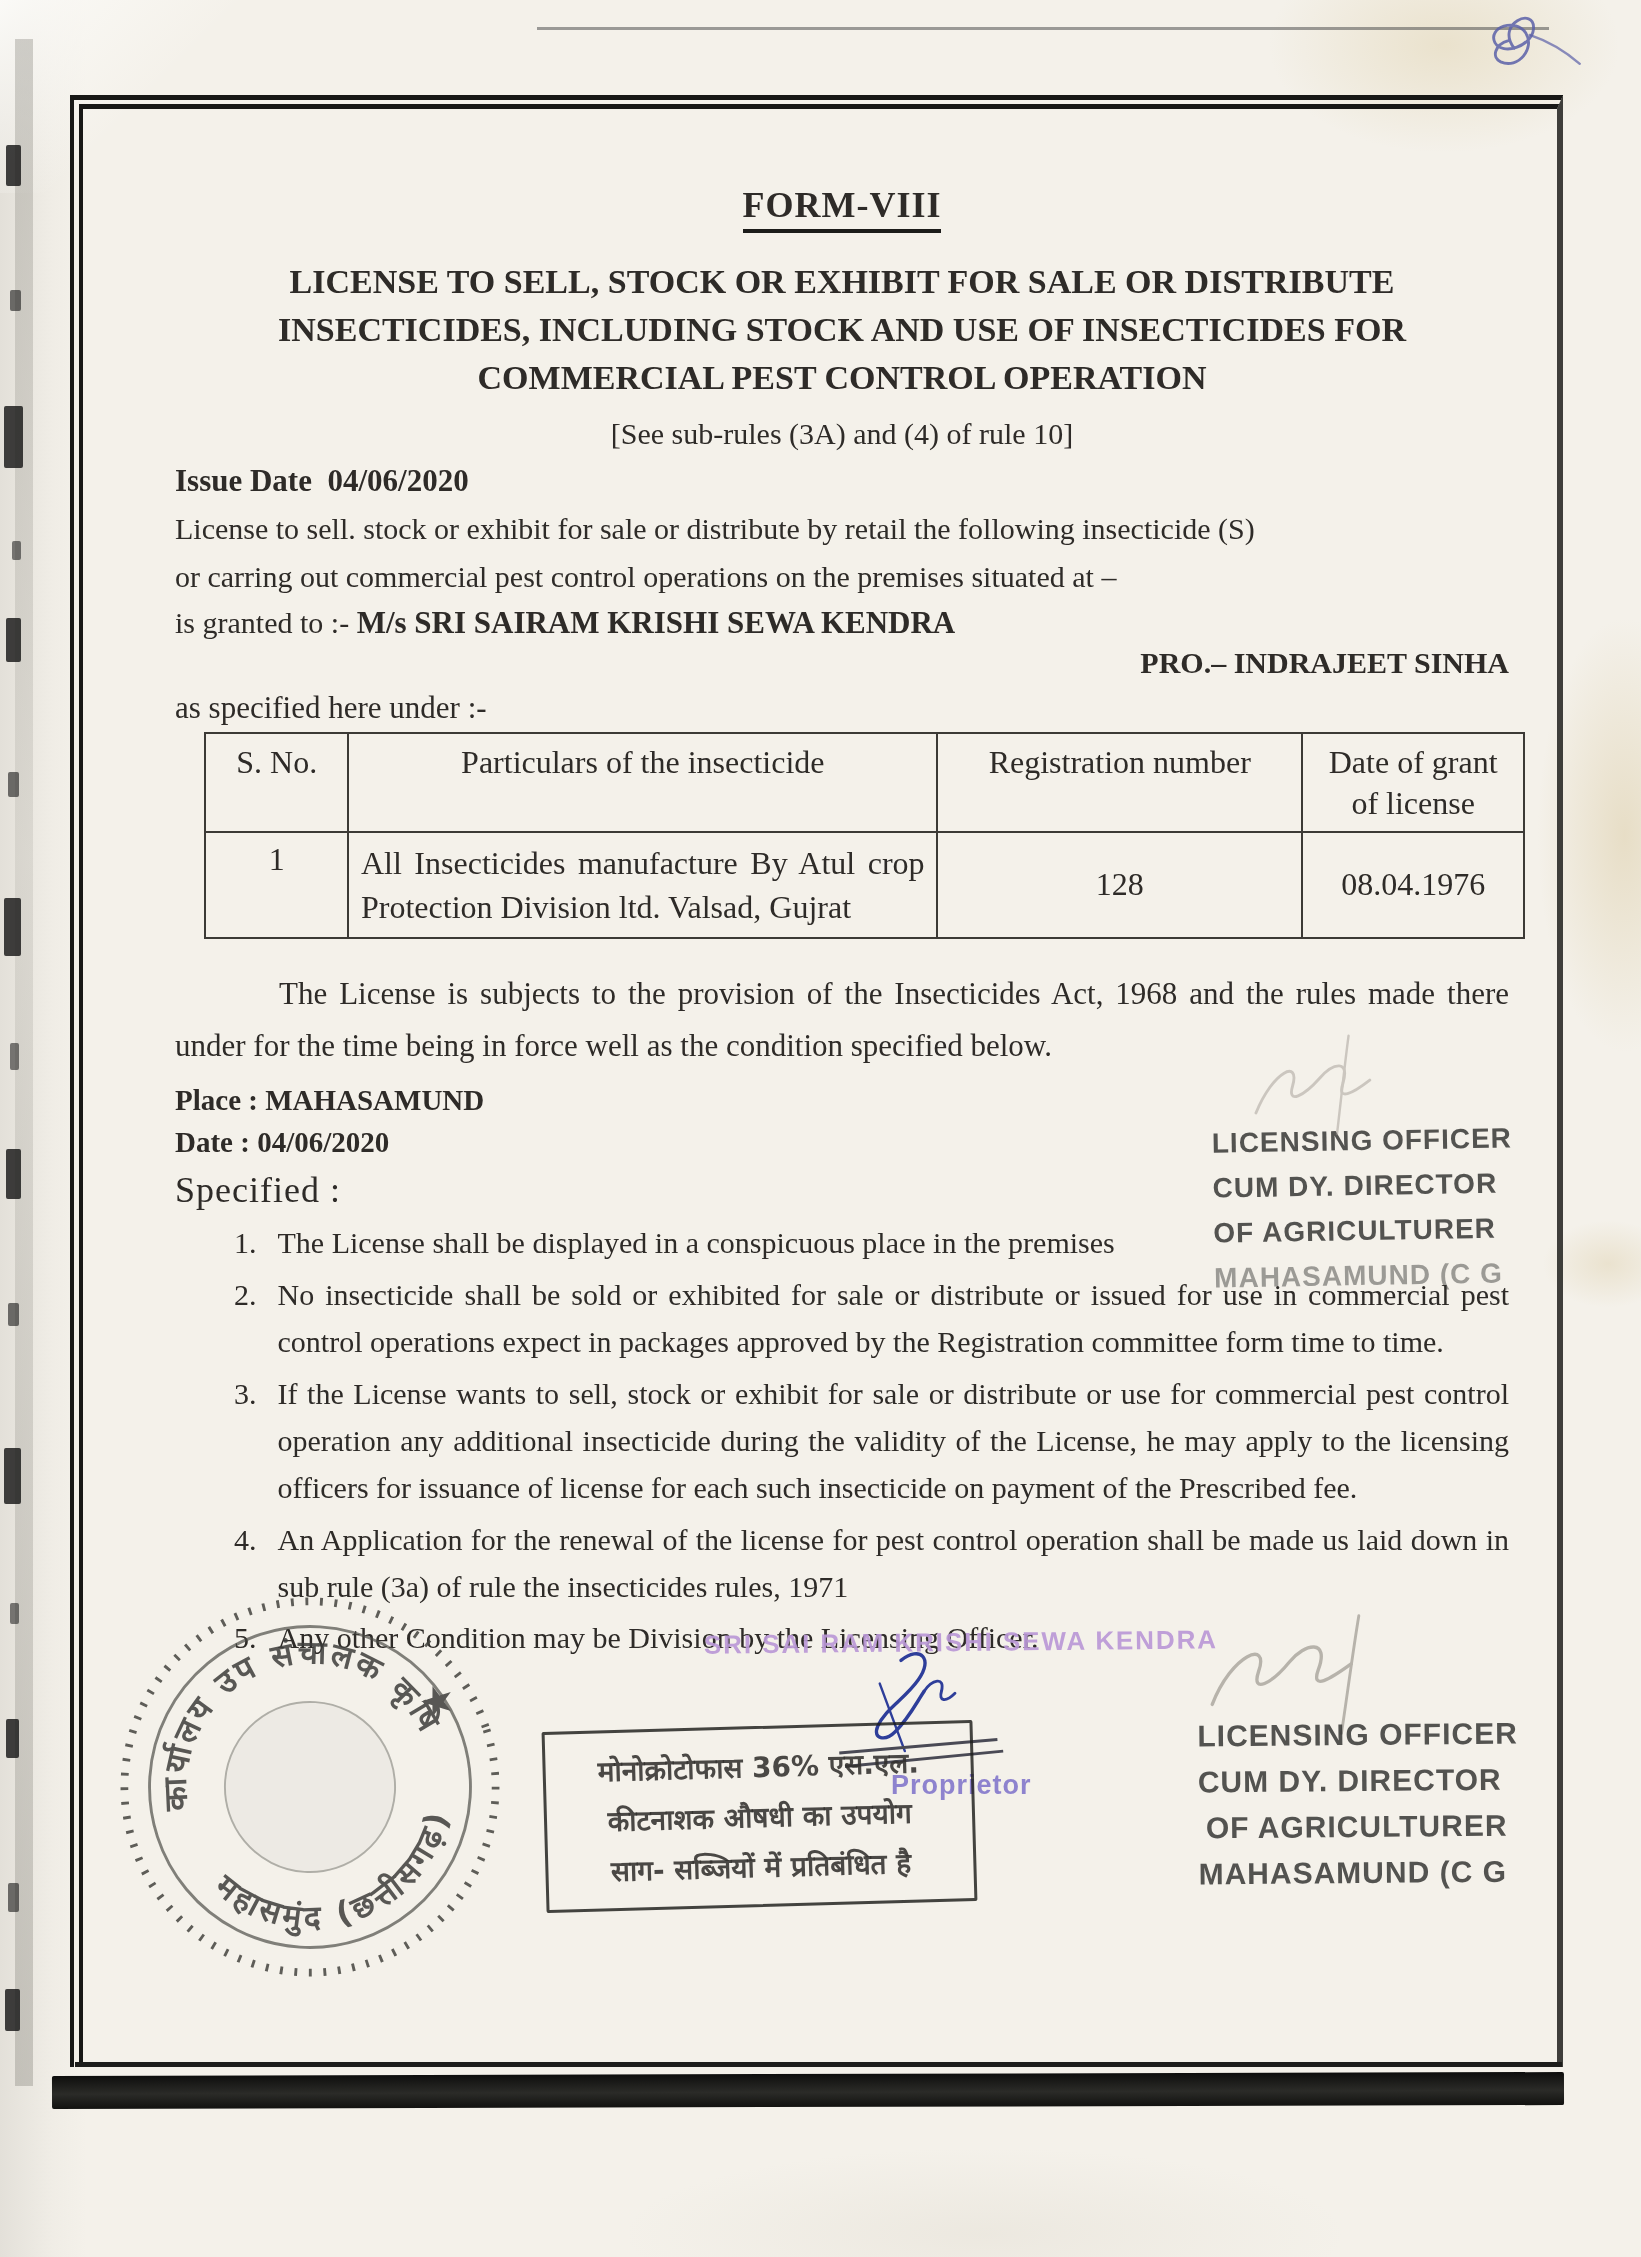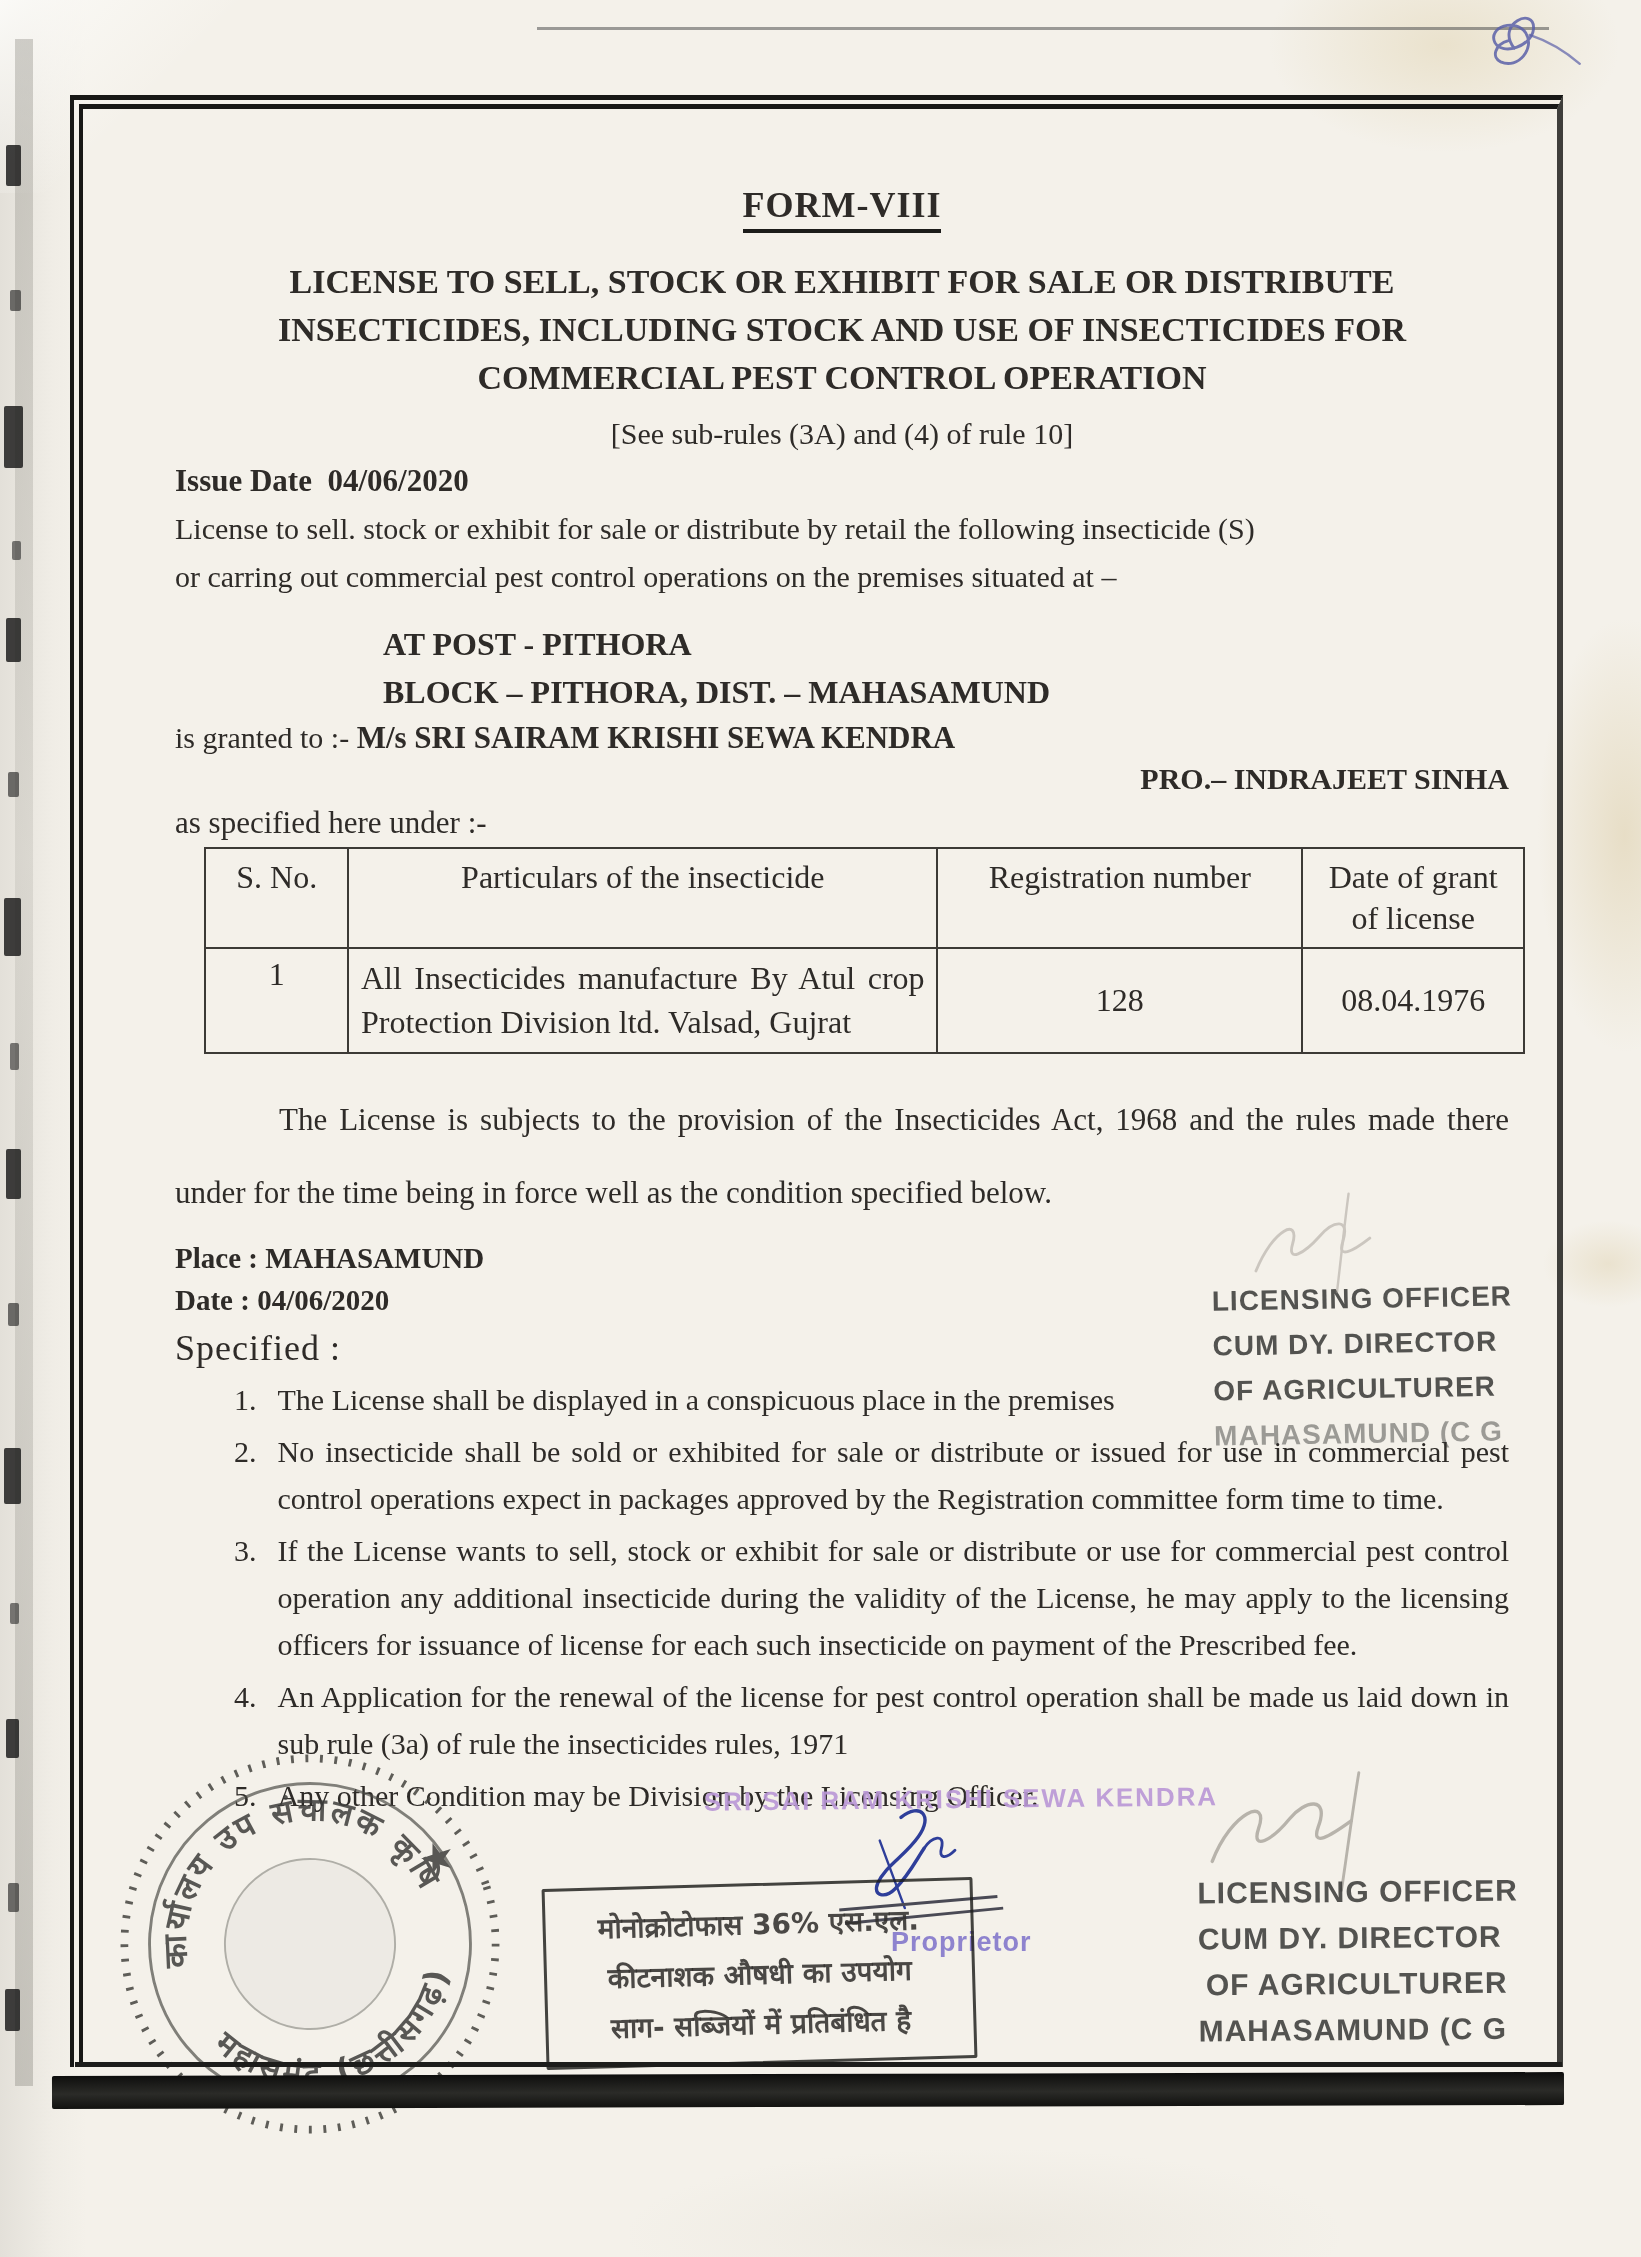--- a/index.html
+++ b/index.html
@@ -47,21 +47,21 @@
   .granted{font-size:30px; margin-top:3.9px;}
   .granted b{font-size:31px;}
   .pro{margin-left:208px; font-size:30px; font-weight:bold; margin-top:5.8px;text-align:right;}
   .specified{font-size:31px; margin-top:9.7px;}
   table.lic{border-collapse:collapse; margin:5.8px 0 0 29px; width:1321px; table-layout:fixed;}
   table.lic th, table.lic td{border:2.9px solid #3c3a36; font-weight:normal; font-size:32px; padding:7.7px 11.6px;}
   table.lic th{text-align:center; vertical-align:top; line-height:41px; height:77px;}
   .col-sno{width:141px;} .col-part{width:579px;} .col-reg{width:359px;} .col-date{width:218px;}
   td.c{text-align:center; vertical-align:middle;}
   td.part{text-align:justify; line-height:44px; padding:9.7px 17.4px; vertical-align:top;}
-  .act-para{margin:29px 0 0 0; font-size:31px; line-height:73px; text-indent:104px; text-align:justify;}
+  .act-para{margin:29px 0 0 0; font-size:31px; line-height:52px; text-indent:104px; text-align:justify;}
   .lower{position:relative; margin-top:7.7px;}
   .place-line,.date-line{font-size:29px; font-weight:bold; line-height:42px;}
   .cond-label{font-size:36px; line-height:54px; letter-spacing:1px;}
   ol.conds{margin:1.9px 0 0 0; padding-left:89px; font-size:30px; line-height:47px;}
   ol.conds li{padding-left:13.5px; text-align:justify; margin-bottom:4.8px;}
   
   .officer-stamp{position:absolute; font-family:"Liberation Sans","DejaVu Sans",sans-serif;
     font-weight:bold; color:rgba(48,48,46,.82); font-size:30px; line-height:46px; letter-spacing:1px;
     transform:rotate(-1deg); white-space:nowrap;}
   .officer-stamp.mid{left:1038px; top:39px; font-size:28px; line-height:45px;}
@@ -128,24 +128,20 @@
           <span>Issue Date</span>&nbsp;
           <span>04/06/2020</span>
         </span>
       </div>
 
       <div class="intro">
         <div>License to sell. stock or exhibit for sale or distribute by retail the following insecticide (S)</div>
         <div>or carring out commercial pest control  operations on the premises situated at –</div>
       </div>
 
-      <div class="addr">
-        <div>AT POST - PITHORA</div>
-        <div>BLOCK – PITHORA,  DIST. – MAHASAMUND</div>
-      </div>
 
       <div class="granted">
         <span>is granted to :-</span>
         <b>M/s SRI SAIRAM KRISHI SEWA KENDRA</b>
       </div>
       <div class="pro">PRO.–  INDRAJEET SINHA</div>
       <div class="specified">as specified here under :-</div>
 
       <table class="lic">
         <colgroup>

